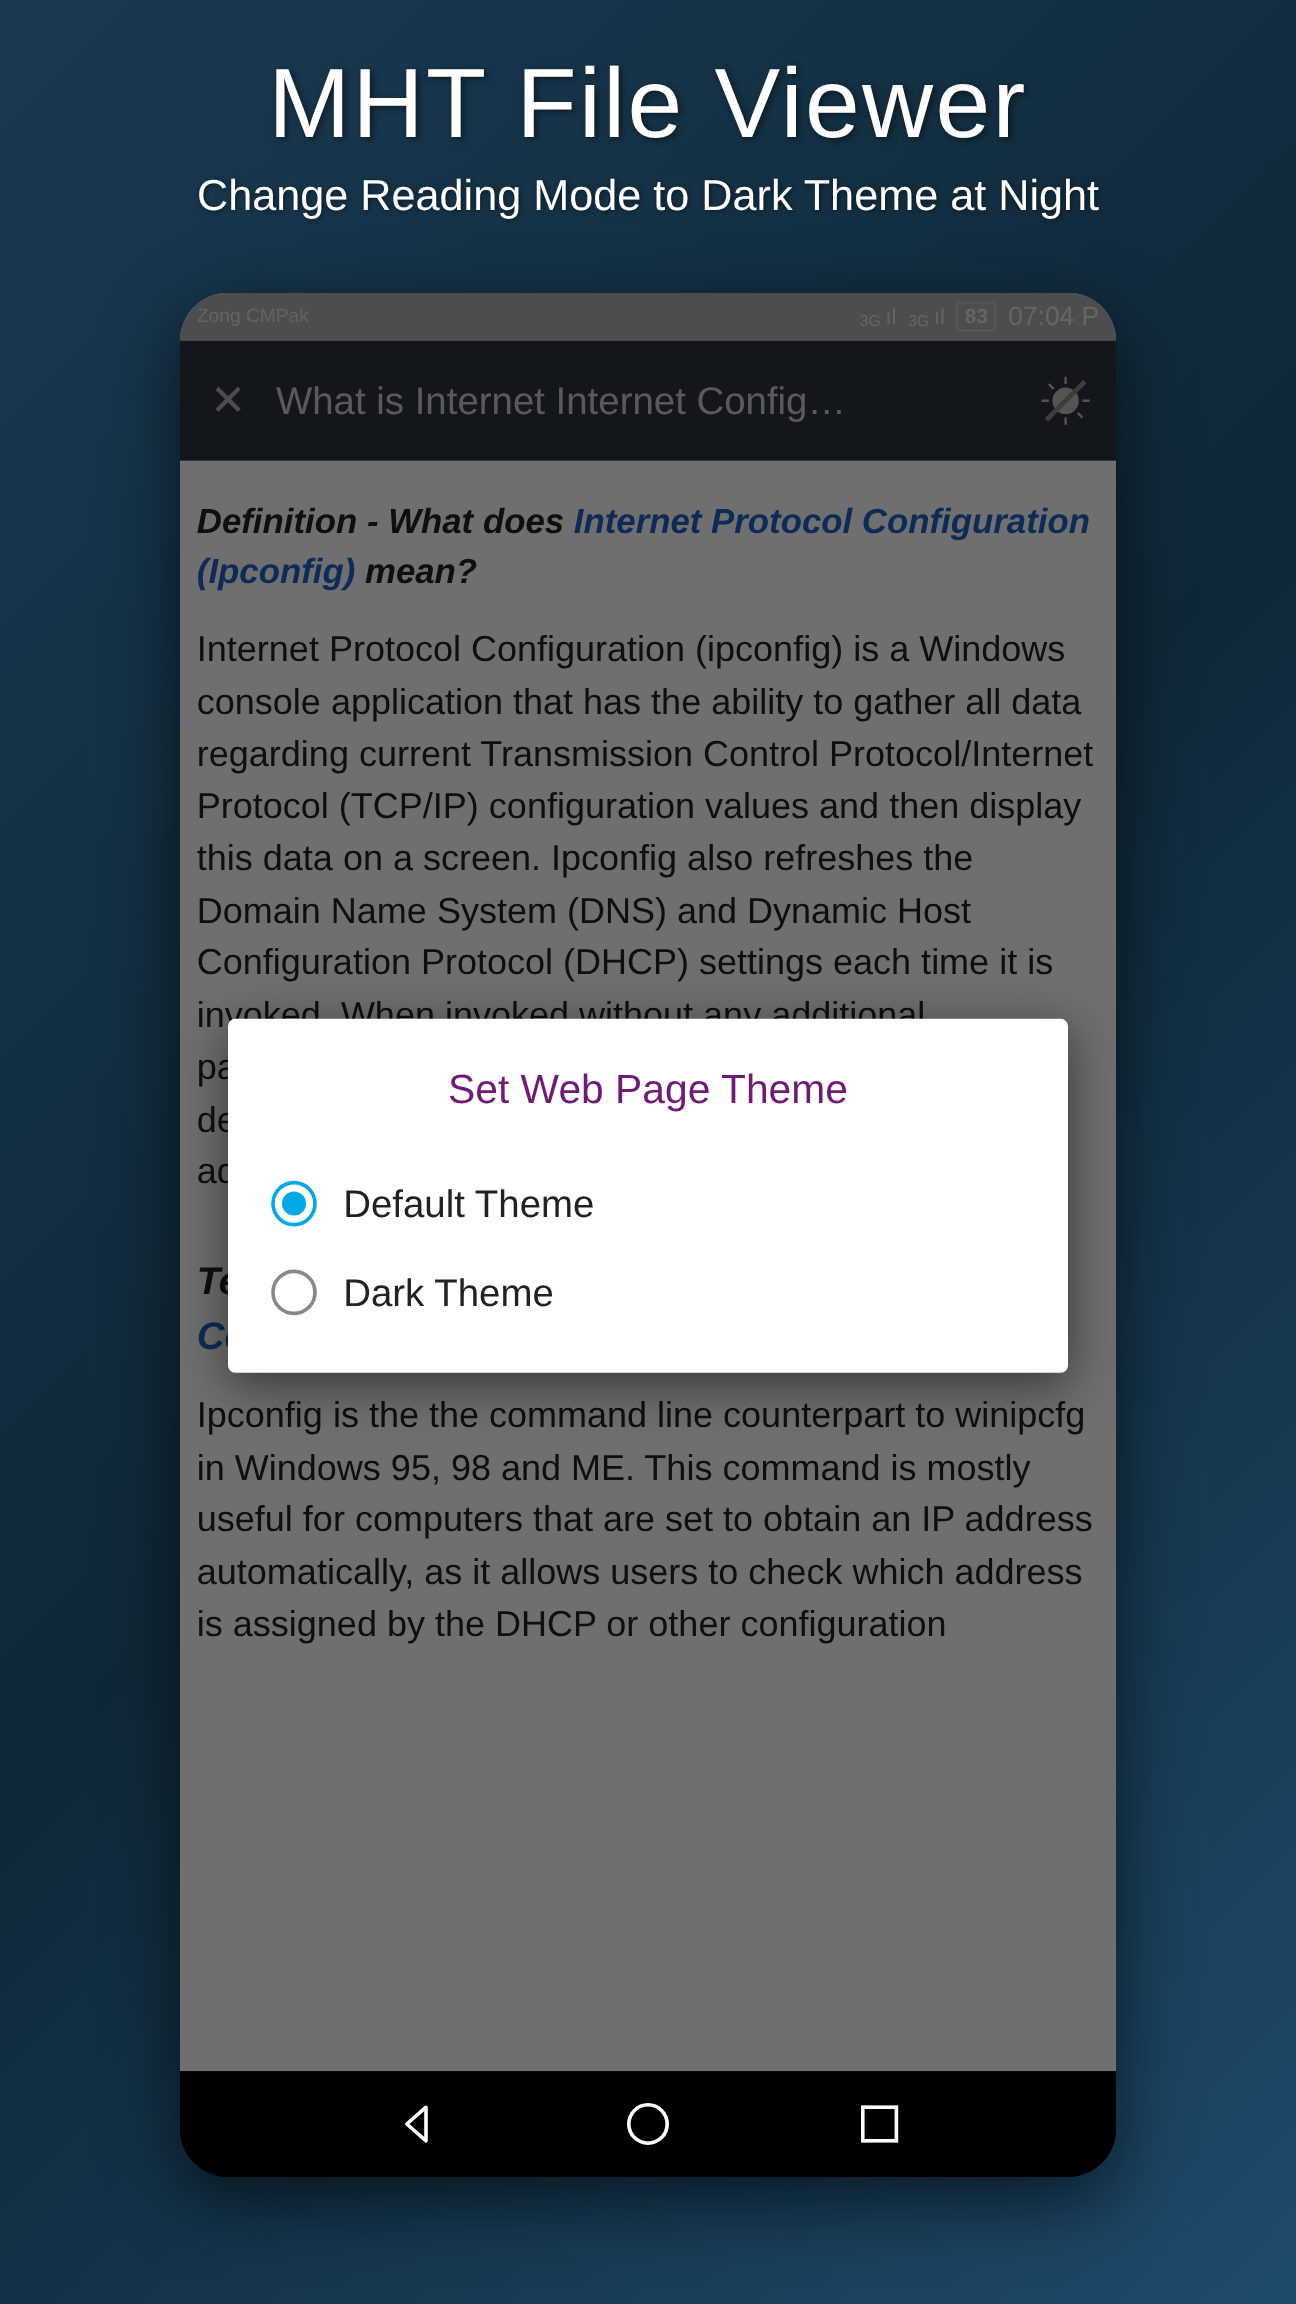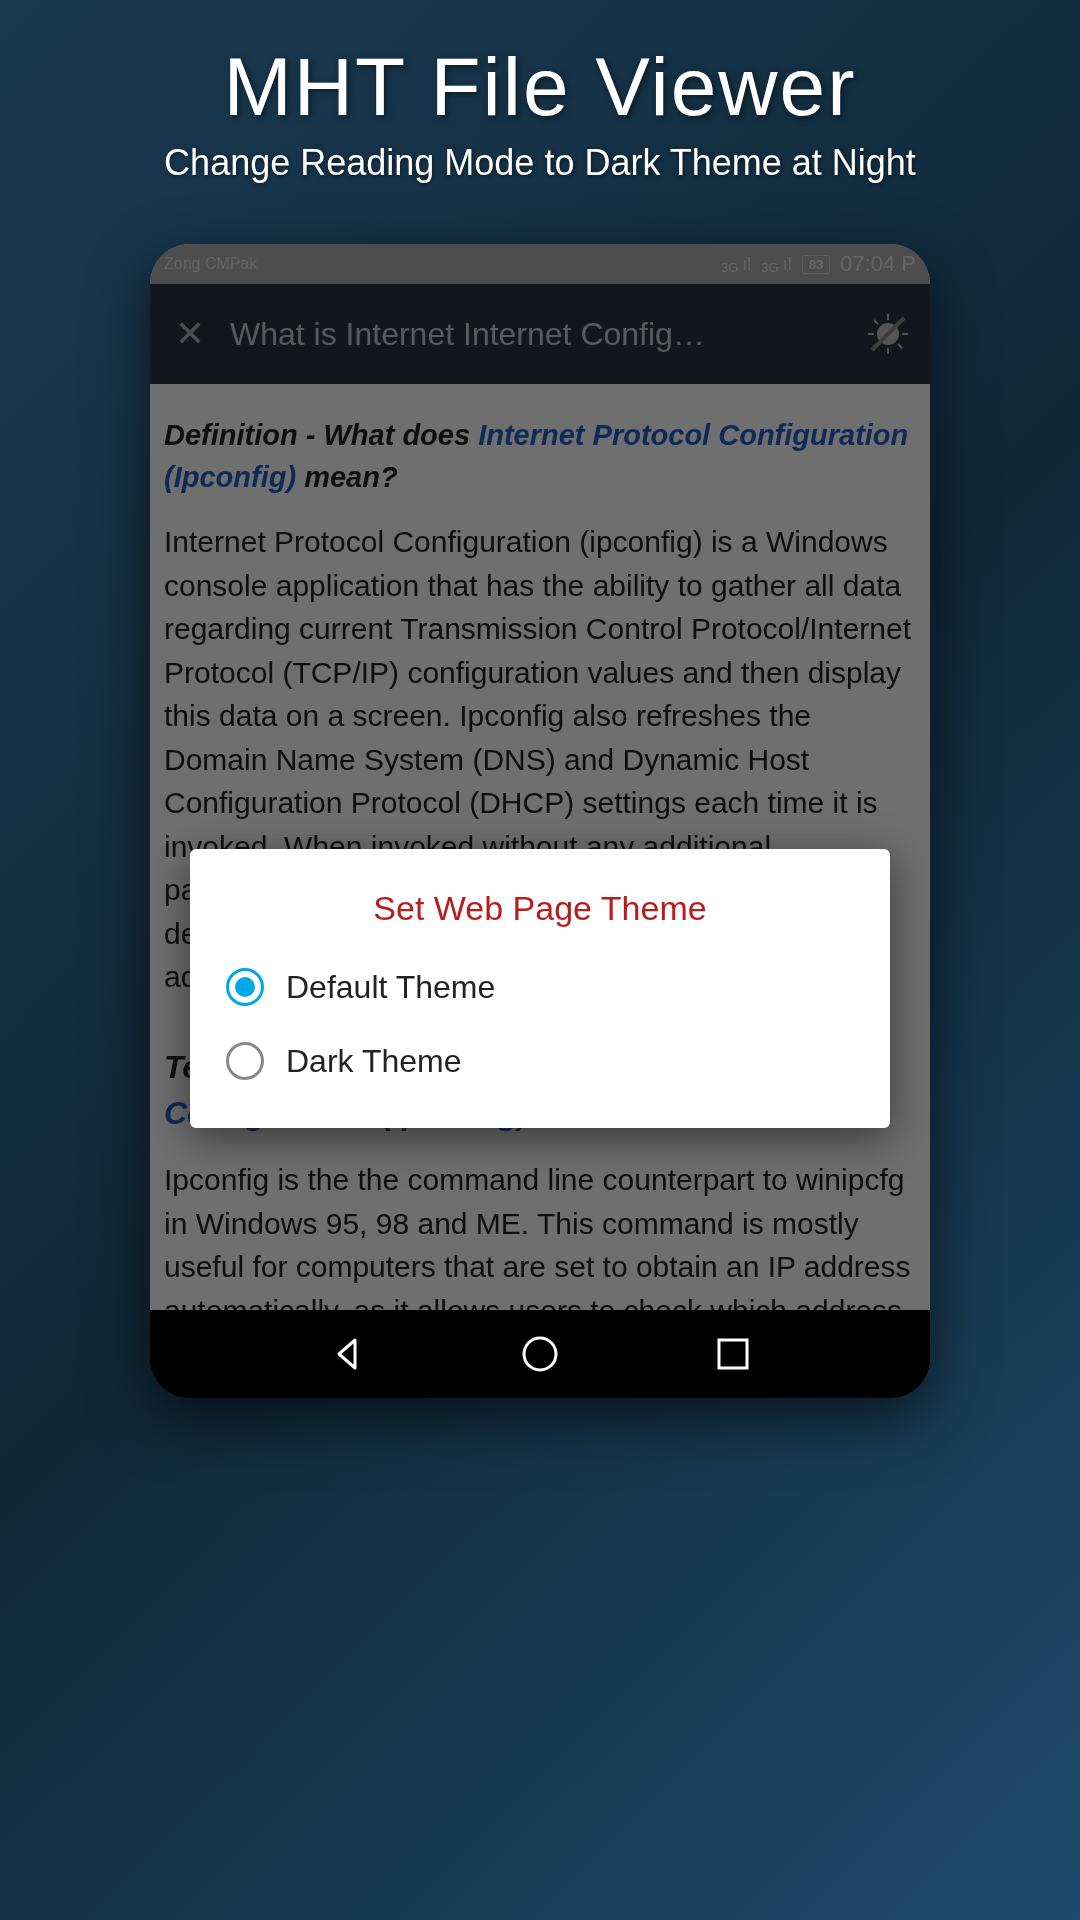--- a/index.html
+++ b/index.html
@@ -23,21 +23,21 @@
   text-shadow: 2px 2px 6px rgba(0,0,0,0.5);
 }
 .promo-subtitle {
   font-size: 36px;
   font-weight: 400;
   margin-top: 8px;
   text-shadow: 1px 1px 4px rgba(0,0,0,0.5);
 }
 .phone-frame {
   width: 780px;
-  height: 1154px;
+  height: 1570px;
   margin: 30px auto 0;
   background: #000;
   border-radius: 40px;
   box-shadow: 0 20px 60px rgba(0,0,0,0.6);
   overflow: hidden;
   position: relative;
 }
 .phone-screen {
   width: 100%;
   height: calc(100% - 88px);
@@ -57,21 +57,21 @@
   position: relative;
 }
 .status-left { font-size: 16px; opacity: 0.9; }
 .status-right { display: flex; align-items: center; gap: 10px; }
 .signal-group { display: flex; align-items: flex-end; gap: 2px; }
 .signal-label { font-size: 13px; margin-right: 2px; }
 .battery-box {
   border: 1.5px solid #ccc;
   border-radius: 3px;
   padding: 1px 6px;
-  font-size: 13px;
+  font-size: 17px;
   font-weight: 700;
 }
 .status-time { font-size: 22px; font-weight: 500; }
 .app-bar {
   height: 100px;
   background: #2b333d;
   display: flex;
   align-items: center;
   padding: 0 20px;
   gap: 20px;
@@ -134,22 +134,22 @@
   width: 700px;
   background: #fff;
   border-radius: 6px;
   box-shadow: 0 10px 40px rgba(0,0,0,0.5);
   padding: 40px 30px 30px;
   z-index: 10;
 }
 .dialog-title {
   text-align: center;
   font-size: 34px;
-  color: #b91c1c;
-  margin-bottom: 22px;
+  color: #701a75;
+  margin-bottom: 38px;
 }
 .radio-row {
   display: flex;
   align-items: center;
   gap: 22px;
   padding: 18px 6px;
 }
 .radio-outer {
   width: 38px;
   height: 38px;

